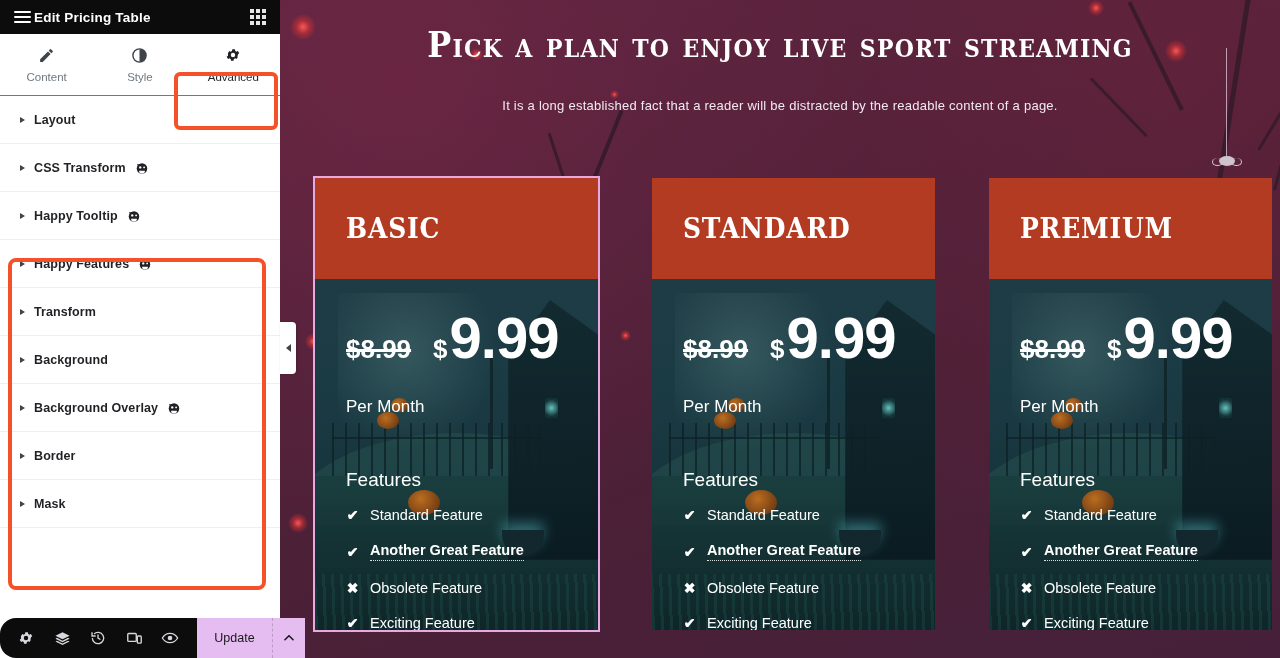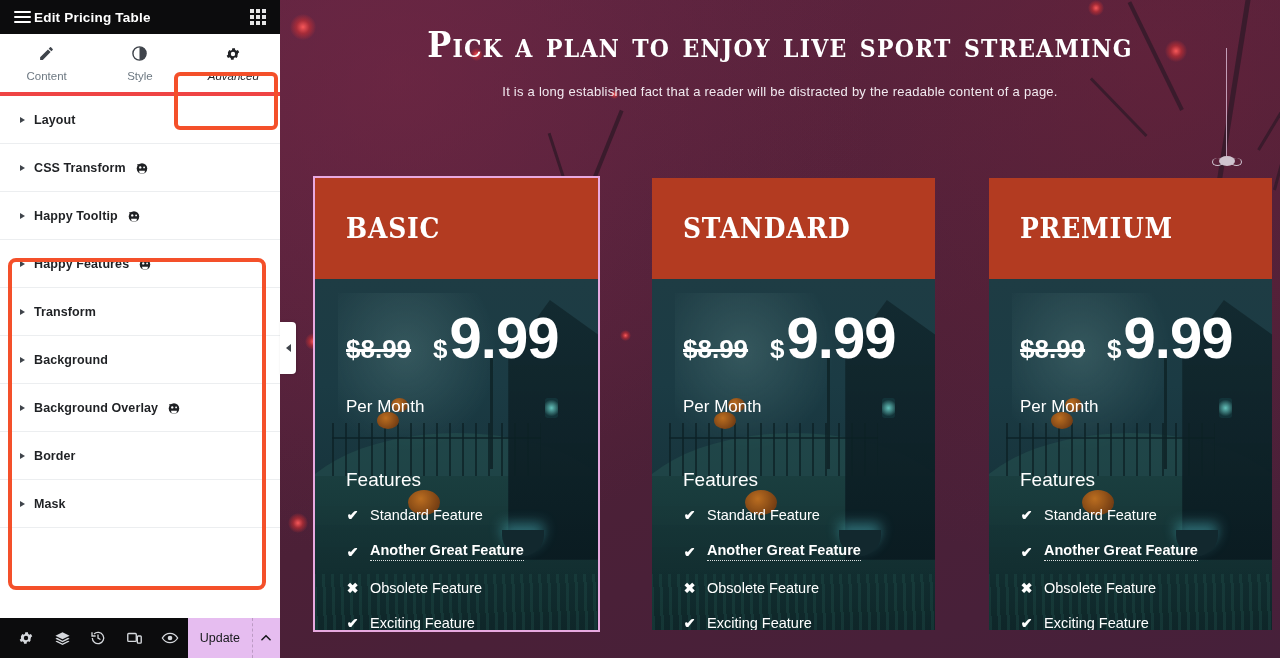--- a/index.html
+++ b/index.html
@@ -27,27 +27,27 @@
     align-items: center; justify-content: center; gap: 3px; height: 34px; cursor: pointer; }
   .hamburger i { display: block; width: 17px; height: 2px; background: #fff; border-radius: 1px; }
   .sb-title { flex: 1; text-align: left; color: #fff; font-size: 13.5px;
     font-weight: bold; letter-spacing: .2px; margin-left: -10px; }
   .grid-icon { width: 44px; height: 34px; display: flex; align-items: center;
     justify-content: center; cursor: pointer; }
   .grid-icon .g { display: grid; grid-template-columns: repeat(3, 4px);
     grid-template-rows: repeat(3, 4px); gap: 2px; }
   .grid-icon .g i { background: #e6e6e6; display: block; width: 4px; height: 4px; }
 
-  .sb-tabs { height: 62px; display: flex; border-bottom: 4px solid #ef4444;
+  .sb-tabs { height: 62px; display: flex; border-bottom: 1px solid #ef4444;
     background:#fff; position: relative; }
   .sb-tab { flex: 1; display: flex; flex-direction: column; align-items: center;
     justify-content: center; gap: 7px; cursor: pointer; position: relative; }
   .sb-tab .ic { height: 18px; display: flex; align-items: center; justify-content: center; }
   .sb-tab .lbl { font-size: 11.5px; color: #6d7882; }
-  .sb-tab.active .lbl { color: #1f2124; font-style: italic; }
+  .sb-tab.active .lbl { color: #1f2124; }
   .tab-highlight {
     position: absolute; left: 174px; top: 38px; width: 104px; height: 58px;
     border: 4px solid #f4502a; border-radius: 6px; pointer-events: none; z-index: 30;
   }
 
   .sb-scroll { position: absolute; top: 96px; left: 0; right: 0; bottom: 0;
     overflow: hidden; background: #fff; }
   .panel-row { height: 48px; display: flex; align-items: center; gap: 9px;
     padding: 0 18px 0 20px; border-bottom: 1px solid #eceef0; cursor: pointer; background:#fff; }
   .panel-row .caret { width: 0; height: 0; border-left: 5px solid #3f444b;
@@ -63,22 +63,22 @@
   .collapse-handle {
     position: absolute; left: 280px; top: 322px; width: 16px; height: 52px;
     background: #fff; border-radius: 0 4px 4px 0; display: flex; align-items: center;
     justify-content: center; cursor: pointer; z-index: 21;
     box-shadow: 1px 0 3px rgba(0,0,0,.18);
   }
   .collapse-handle .chev { width: 0; height: 0; border-right: 5px solid #3f444b;
     border-top: 4px solid transparent; border-bottom: 4px solid transparent; }
 
   .sb-footer {
-    position: absolute; left: 0; bottom: 0; width: 280px; height: 40px;
-    background: #0c0c0d; display: flex; align-items: center; z-index: 26;
+    position: absolute; left: 0; bottom: 0; width: 305px; height: 40px;
+    background: #0c0c0d; display: flex; align-items: center; z-index: 26; border-radius: 16px;
   }
   .foot-icons { display: flex; align-items: center; flex: 1; padding-left: 8px; gap: 0; }
   .foot-btn { width: 36px; height: 40px; display: flex; align-items: center;
     justify-content: center; cursor: pointer; }
   .update-btn { width: 75px; height: 40px; background: #e6bdf0; color: #16181b;
     display: flex; align-items: center; justify-content: center; font-size: 12.5px; cursor: pointer; }
   .update-arrow { width: 33px; height: 40px; background: #e6bdf0; display: flex;
     align-items: center; justify-content: center; cursor: pointer;
     border-left: 1px dashed rgba(0,0,0,.18); }
 
@@ -92,21 +92,21 @@
       linear-gradient(160deg, #5b2440 0%, #4c2037 55%, #46203a 100%);
   }
   .orb { position: absolute; border-radius: 50%;
     background: radial-gradient(circle, rgba(255,90,90,.95) 0%, rgba(220,50,50,.55) 35%, rgba(180,30,40,0) 72%); }
 
   .canvas-head { position: absolute; top: 0; left: 0; right: 0; text-align: center;
     padding-top: 26px; z-index: 3; }
   .hero-title { font-family: "DejaVu Serif", serif; font-variant: small-caps;
     font-weight: bold; font-size: 32px; color: #fff; letter-spacing: 1.2px;
     transform: scaleY(1.12); }
-  .hero-sub { margin-top: 20px; font-size: 13px; color: #f2eaf0; letter-spacing: .25px; }
+  .hero-sub { margin-top: 34px; font-size: 13px; color: #f2eaf0; letter-spacing: .25px; }
 
   .cards { position: absolute; top: 178px; left: 0; right: 0; display: flex;
     gap: 54px; padding-left: 35px; z-index: 3; }
   .card { width: 283px; position: relative; }
   .card.selected { outline: 2px solid #e8a9e0; outline-offset: 0; }
   .card-head { height: 101px; background: #b33b21; display: flex; align-items: center;
     padding-left: 31px; }
   .card-title { font-family: "DejaVu Serif", serif; font-variant: small-caps;
     font-weight: bold; font-size: 25px; color: #fff; letter-spacing: .8px; transform: scaleY(1.1); }
   .card-body { height: 351px; position: relative; overflow: hidden;

